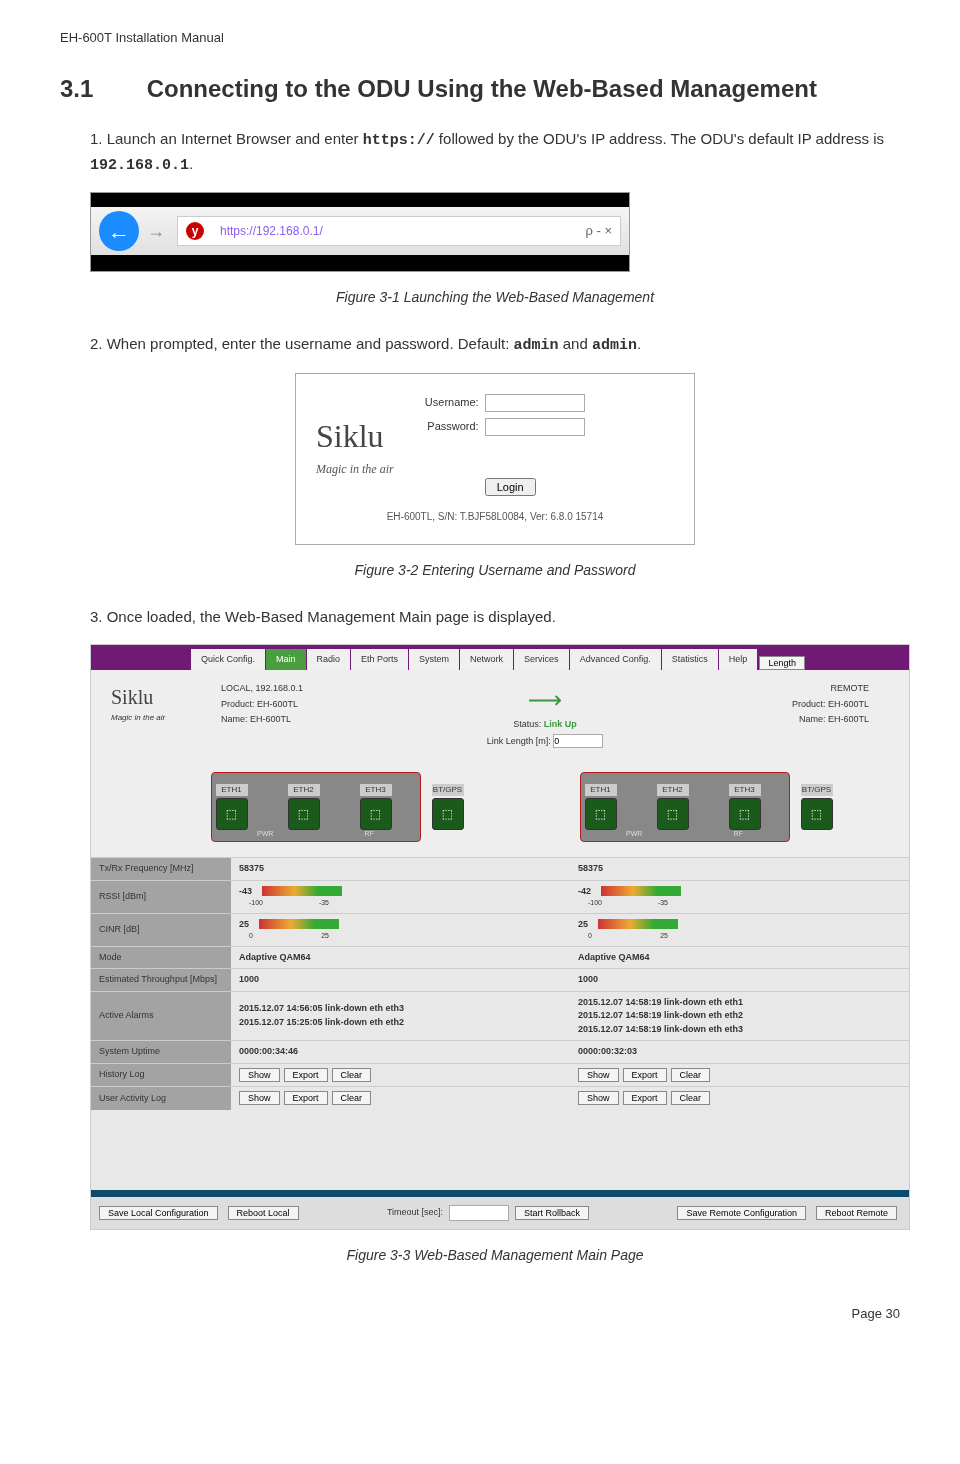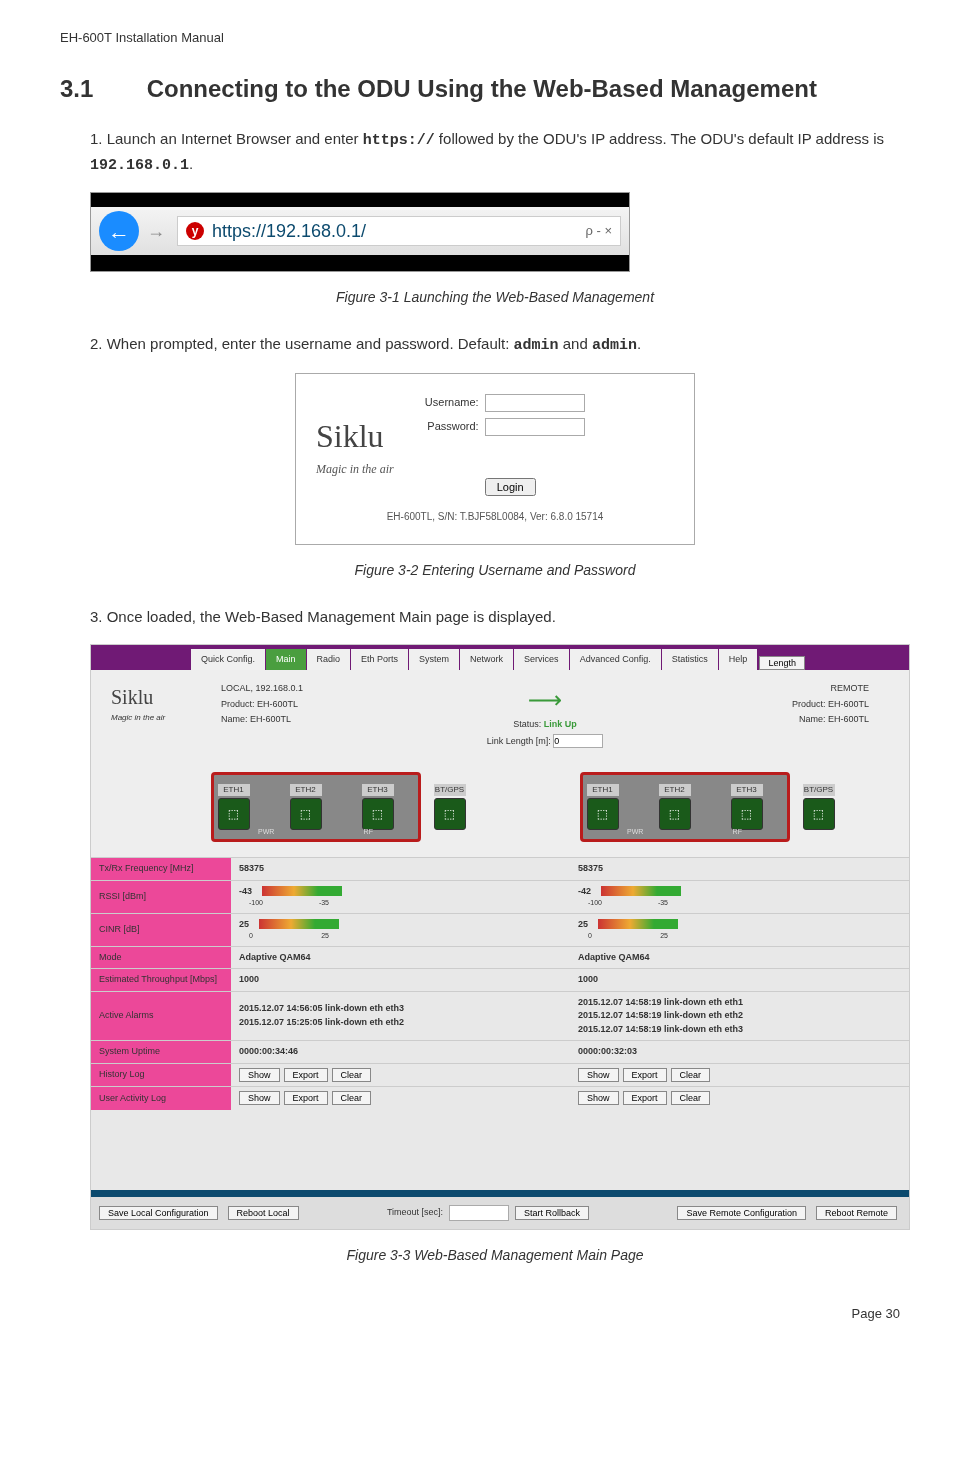--- a/index.html
+++ b/index.html
@@ -99,23 +99,24 @@
       border-radius: 50%;
       color: #fff;
       font-size: 12px;
       display: flex;
       align-items: center;
       justify-content: center;
       margin-right: 8px;
       font-weight: bold;
     }
     .url-text {
-      font-size: 18px;
-      color: #0c4a6e;
+      font-size: 12px;
+      color: #8b5cf6;
       flex: 1;
+      margin-left: 8px;
     }
     .url-right {
       color: #666;
       font-size: 13px;
     }
     
     .login-box {
       width: 400px;
       margin: 15px auto 10px auto;
       border: 1px solid #aaa;
@@ -256,21 +257,21 @@
     .wp-devices {
       display: flex;
       justify-content: space-around;
       padding: 10px 40px 15px 40px;
       background: #eee;
     }
     .device-box {
       width: 210px;
       height: 70px;
       background: #888;
-      border: 3px solid #b91c1c;
+      border: 1px solid #b91c1c;
       border-radius: 4px;
       display: flex;
       align-items: center;
       justify-content: space-around;
       padding: 4px;
       position: relative;
       gap: 40px;
     }
     .eth-port {
       width: 38px;
@@ -311,21 +312,21 @@
     }
     .wp-table-row {
       display: flex;
       border-top: 1px solid #ccc;
       min-height: 22px;
       align-items: center;
     }
     .wp-cell-label {
       width: 140px;
       padding: 4px 8px;
-      background: #ec4899;
+      background: #a3a3a3;
       font-size: 9px;
       align-self: stretch;
       display: flex;
       align-items: center;
     }
     .wp-cell-val {
       flex: 1;
       padding: 4px 8px;
       font-size: 9px;
       font-weight: bold;

